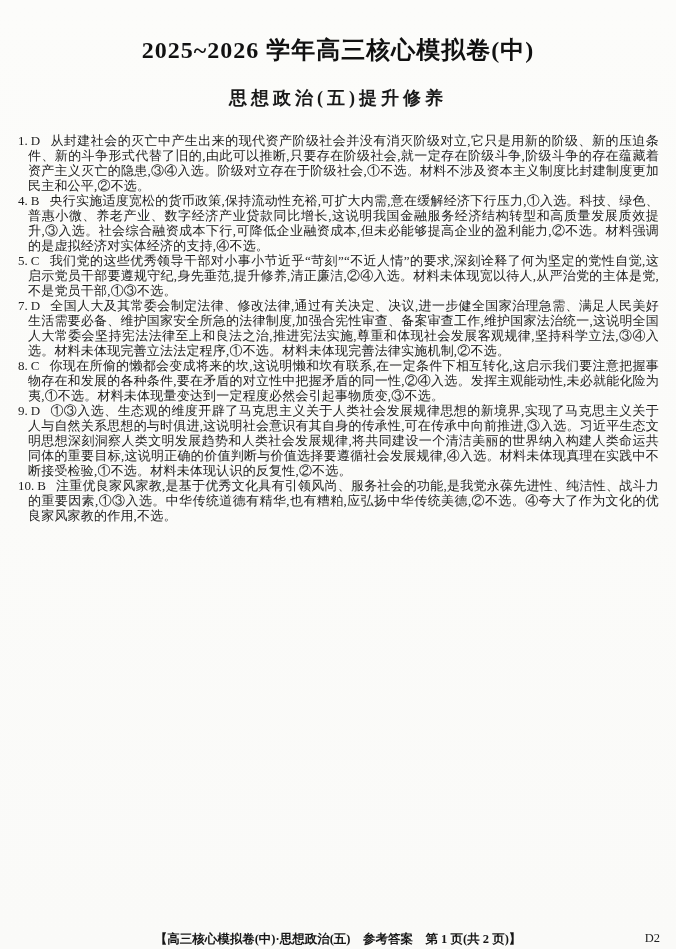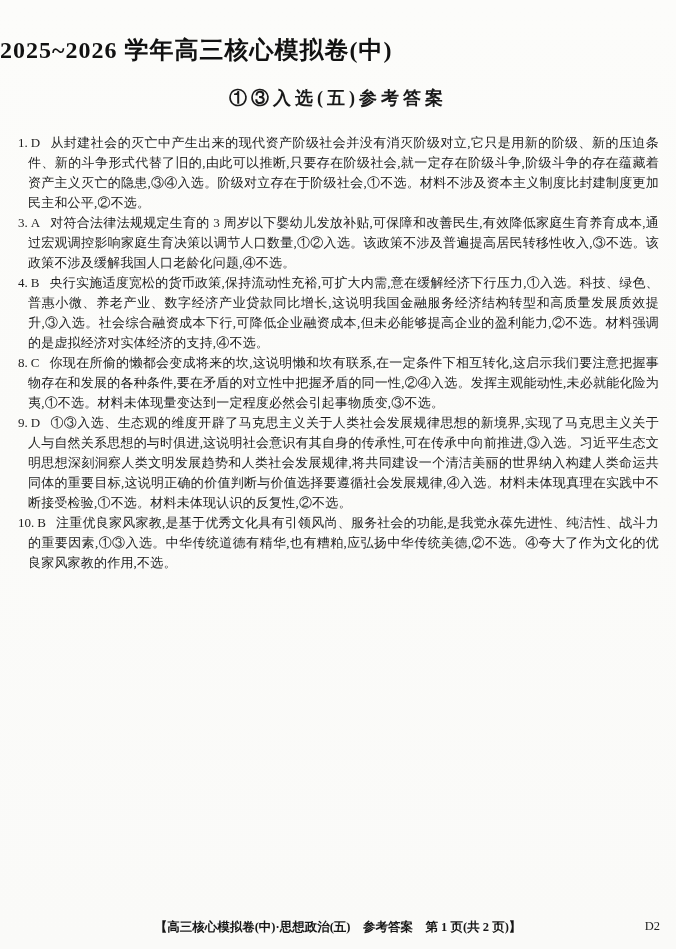--- a/index.html
+++ b/index.html
@@ -12,57 +12,57 @@
   }
   .page{
     position:relative;
     width:676px;height:949px;
     box-sizing:border-box;
     padding:34px 0 0 0;
     background:linear-gradient(180deg,#fcfcfa 0%,#fafaf8 100%);
   }
   .title{
     margin:0;
-    text-align:left;
+    text-align:center;
     font-size:24px;
     font-weight:bold;
     letter-spacing:1px;
     color:#111;
   }
   .subtitle{
     margin:20px 0 0 0;
     text-align:center;
     font-size:18px;
     font-weight:600;
     letter-spacing:4px;
     color:#191919;
   }
   .answers{
     margin-top:23px;
     padding:0 17px 0 28px;
     font-size:13px;
-    line-height:20px;
+    line-height:15px;
     text-align:justify;
     letter-spacing:0.2px;
   }
   .item{
     margin:0;
     text-indent:-10px; 
   }
   .item .num{
     letter-spacing:0;
   }
   .item .choice{
     margin:0 10px 0 3px;
     letter-spacing:0;
   }
   .footer{
     position:absolute;
     left:0;right:0;
-    bottom:12px;
+    bottom:0;
     height:18px;
     font-size:12.5px;
   }
   .footer .flabel{
     position:absolute;
     left:0;right:0;
     text-align:center;
     font-weight:bold;
     color:#161616;
   }
@@ -73,26 +73,27 @@
     font-weight:normal;
     color:#222;
     margin-left:20px;
   }
 </style>
 </head>
 <body>
 
 <div class="page">
   <h1 class="title">2025~2026 学年高三核心模拟卷(中)</h1>
-  <h2 class="subtitle">①③入选(五)参考答案</h2>
+  <h2 class="subtitle">思想政治(五)提升修养</h2>
 
   <div class="answers">
       <p class="item"><span class="num">1.</span><span class="choice">D</span><span class="text">从封建社会的灭亡中产生出来的现代资产阶级社会并没有消灭阶级对立,它只是用新的阶级、新的压迫条件、新的斗争形式代替了旧的,由此可以推断,只要存在阶级社会,就一定存在阶级斗争,阶级斗争的存在蕴藏着资产主义灭亡的隐患,③④入选。阶级对立存在于阶级社会,①不选。材料不涉及资本主义制度比封建制度更加民主和公平,②不选。</span></p>
-      <p class="item"><span class="num">3.</span><span class="choice">A</span><span class="text">对符合法律法规规定生育的 3 周岁以下婴幼儿发放补贴,可保障和改善民生,有效降低家庭生育养育成本,通过宏观调控影响家庭生育决策以调节人口数量,①②入选。该政策不涉及普遍提高居民转移性收入,③不选。该政策不涉及缓解我国人口老龄化问题,④不选。</span></p>
       <p class="item"><span class="num">4.</span><span class="choice">B</span><span class="text">央行实施适度宽松的货币政策,保持流动性充裕,可扩大内需,意在缓解经济下行压力,①入选。科技、绿色、普惠小微、养老产业、数字经济产业贷款同比增长,这说明我国金融服务经济结构转型和高质量发展质效提升,③入选。社会综合融资成本下行,可降低企业融资成本,但未必能够提高企业的盈利能力,②不选。材料强调的是虚拟经济对实体经济的支持,④不选。</span></p>
+      <p class="item"><span class="num">5.</span><span class="choice">C</span><span class="text">我们党的这些优秀领导干部对小事小节近乎“苛刻”“不近人情”的要求,深刻诠释了何为坚定的党性自觉,这启示党员干部要遵规守纪,身先垂范,提升修养,清正廉洁,②④入选。材料未体现宽以待人,从严治党的主体是党,不是党员干部,①③不选。</span></p>
+      <p class="item"><span class="num">7.</span><span class="choice">D</span><span class="text">全国人大及其常委会制定法律、修改法律,通过有关决定、决议,进一步健全国家治理急需、满足人民美好生活需要必备、维护国家安全所急的法律制度,加强合宪性审查、备案审查工作,维护国家法治统一,这说明全国人大常委会坚持宪法法律至上和良法之治,推进宪法实施,尊重和体现社会发展客观规律,坚持科学立法,③④入选。材料未体现完善立法法定程序,①不选。材料未体现完善法律实施机制,②不选。</span></p>
       <p class="item"><span class="num">8.</span><span class="choice">C</span><span class="text">你现在所偷的懒都会变成将来的坎,这说明懒和坎有联系,在一定条件下相互转化,这启示我们要注意把握事物存在和发展的各种条件,要在矛盾的对立性中把握矛盾的同一性,②④入选。发挥主观能动性,未必就能化险为夷,①不选。材料未体现量变达到一定程度必然会引起事物质变,③不选。</span></p>
       <p class="item"><span class="num">9.</span><span class="choice">D</span><span class="text">①③入选、生态观的维度开辟了马克思主义关于人类社会发展规律思想的新境界,实现了马克思主义关于人与自然关系思想的与时俱进,这说明社会意识有其自身的传承性,可在传承中向前推进,③入选。习近平生态文明思想深刻洞察人类文明发展趋势和人类社会发展规律,将共同建设一个清洁美丽的世界纳入构建人类命运共同体的重要目标,这说明正确的价值判断与价值选择要遵循社会发展规律,④入选。材料未体现真理在实践中不断接受检验,①不选。材料未体现认识的反复性,②不选。</span></p>
       <p class="item"><span class="num">10.</span><span class="choice">B</span><span class="text">注重优良家风家教,是基于优秀文化具有引领风尚、服务社会的功能,是我党永葆先进性、纯洁性、战斗力的重要因素,①③入选。中华传统道德有精华,也有糟粕,应弘扬中华传统美德,②不选。④夸大了作为文化的优良家风家教的作用,不选。</span></p>
     </div>
 
   <div class="footer">
     <div class="flabel">【高三核心模拟卷(中)·思想政治(五)　参考答案　第 1 页(共 2 页)】</div>
     <div class="fcode">D2</div>
   </div>
 </div>

